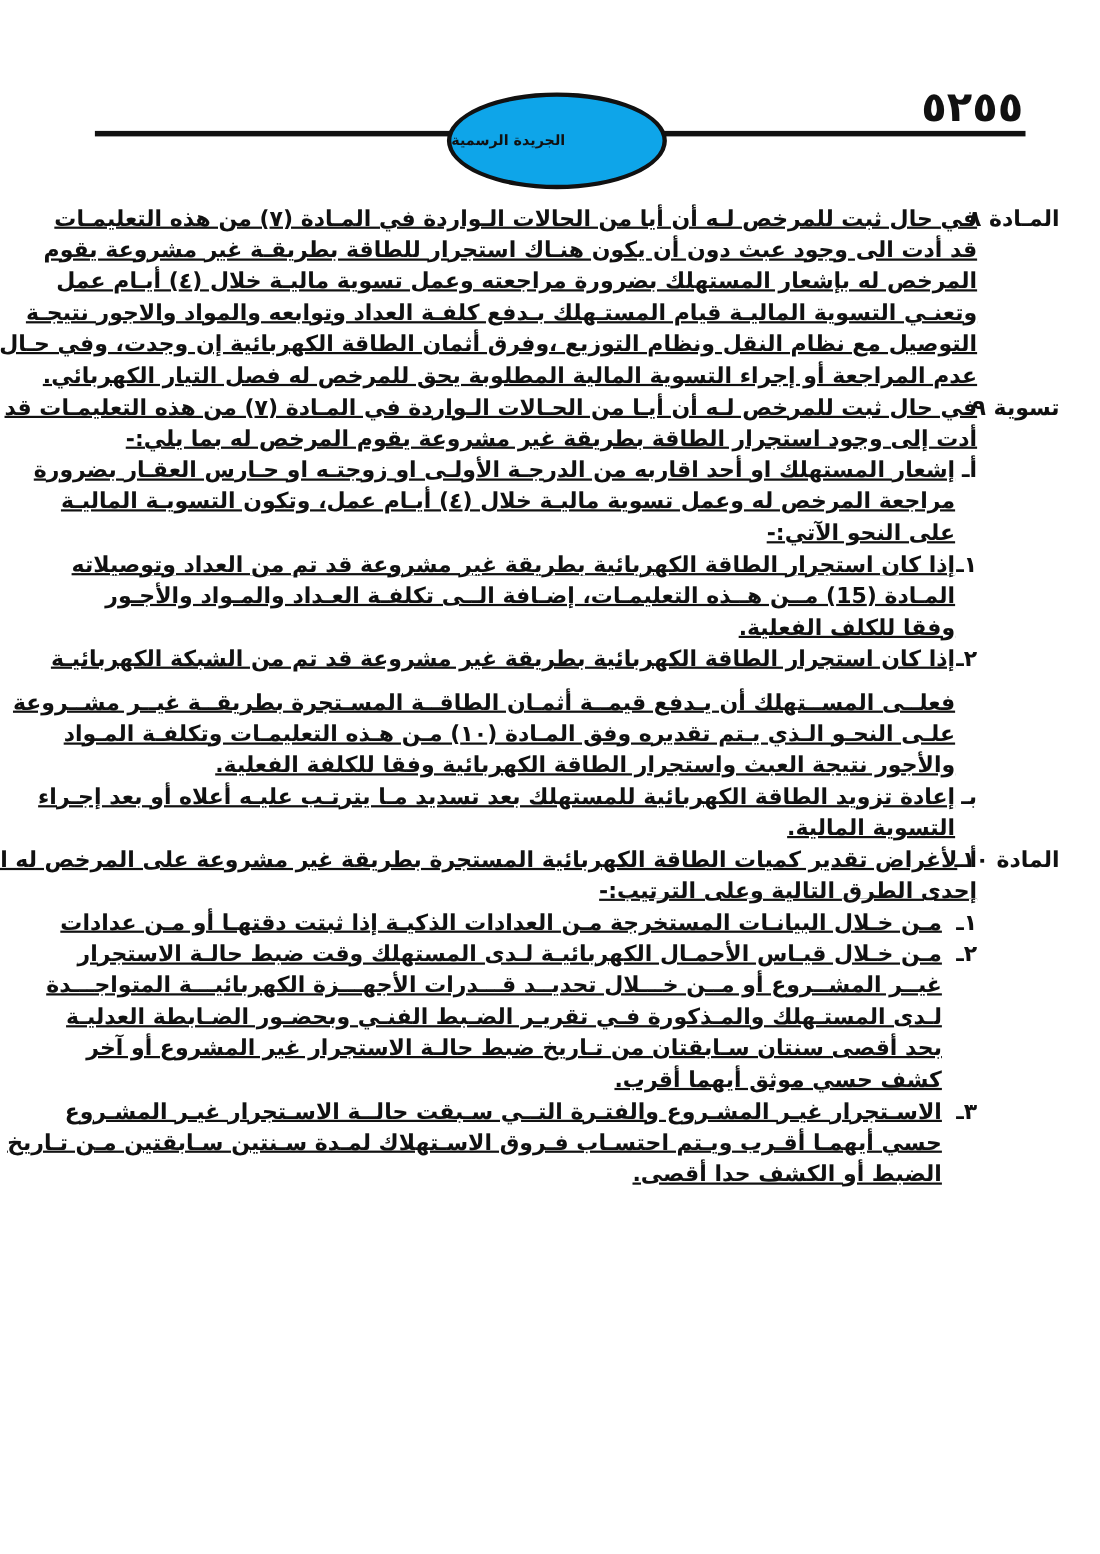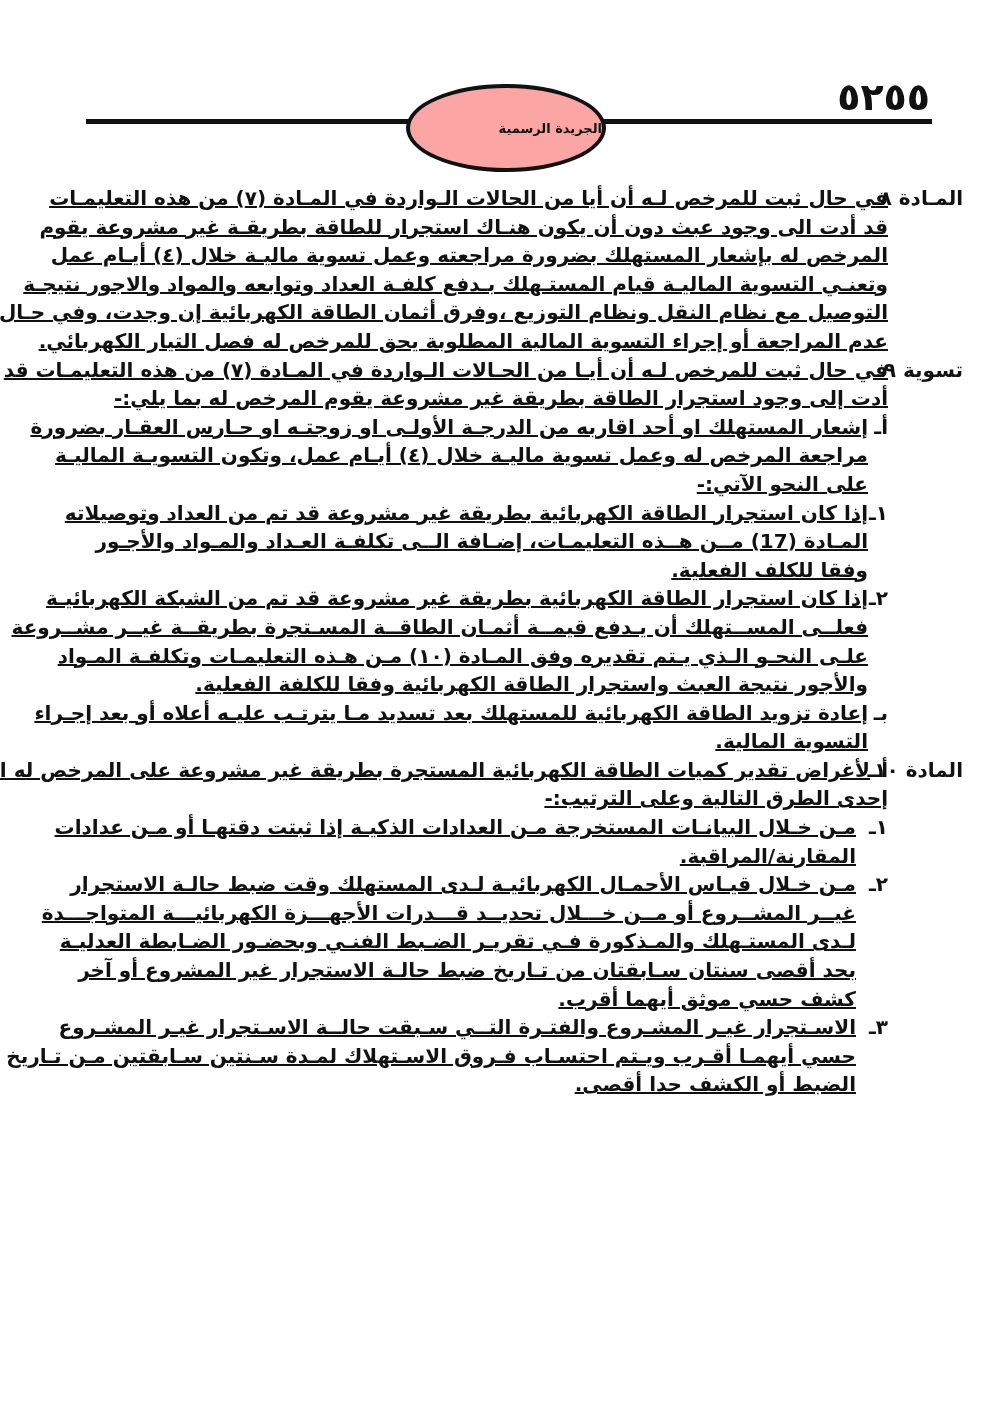--- a/index.html
+++ b/index.html
@@ -13,23 +13,23 @@
       font-family: "DejaVu Sans", sans-serif;
       font-weight: bold; font-size: 38px; line-height: 1; direction: rtl;
       letter-spacing: 1px;
     }
     .rule {
       position: absolute; top: 119px; left: 86px; width: 846px; height: 5px;
       background: #111111;
     }
     .seal {
       position: absolute; top: 84px; left: 406px; width: 200px; height: 88px;
-      border: 4px solid #111111; border-radius: 50%; background: #fca5a5;
+      border: 4px solid #111111; border-radius: 50%; background: #0ea5e9;
       box-sizing: border-box;
-      display: flex; align-items: center; justify-content: flex-start;
+      display: flex; align-items: center; justify-content: flex-end;
     }
     .seal span { font-size: 13px; font-weight: bold; }
     .content {
       position: absolute; top: 184px; right: 112px; width: 755px;
       direction: rtl; text-align: justify;
       font-size: 20px; font-weight: bold; line-height: 28.6px; text-decoration: underline;
     }
     .art { position: relative; }
     .art-label { position: absolute; right: -2px; top: 0; white-space: nowrap; }
     .line { display: block; text-align-last: justify; white-space: nowrap; }
@@ -60,45 +60,44 @@
       <span class="art-label" style="right: -75px;">تسوية ٩ـ</span>
     </div>
     <div class="art">
       <div class="line" style="padding-right: 20px; margin-left: 48px;">إشعار المستهلك او أحد اقاربه من الدرجـة الأولـى او زوجتـه او حـارس العقـار بضرورة</div>
       <div class="line" style="padding-right: 20px;">مراجعة المرخص له وعمل تسوية ماليـة خلال (٤) أيـام عمل، وتكون التسويـة الماليـة</div>
       <div class="line last" style="padding-right: 20px;">على النحو الآتي:-</div>
       <span class="art-label" style="right: 0px;">أـ</span>
     </div>
     <div class="art">
       <div class="line" style="padding-right: 20px;">إذا كان استجرار الطاقة الكهربائية بطريقة غير مشروعة قد تم من العداد وتوصيلاته</div>
-      <div class="line" style="padding-right: 20px;">المـادة (17) مــن هــذه التعليمـات، إضـافة الــى تكلفـة العـداد والمـواد والأجـور</div>
+      <div class="line" style="padding-right: 20px;">المـادة (15) مــن هــذه التعليمـات، إضـافة الــى تكلفـة العـداد والمـواد والأجـور</div>
       <div class="line last" style="padding-right: 20px;">وفقا للكلف الفعلية.</div>
       <span class="art-label" style="right: 0px;">١ـ</span>
     </div>
     <div class="art">
       <div class="line" style="padding-right: 20px;">إذا كان استجرار الطاقة الكهربائية بطريقة غير مشروعة قد تم من الشبكة الكهربائيـة</div>
-      <div class="line" style="padding-right: 20px;">فعلــى المســتهلك أن يـدفع قيمــة أثمـان الطاقــة المسـتجرة بطريقــة غيــر مشــروعة</div>
+      <div class="line" style="padding-right: 20px; margin-top: 11px;">فعلــى المســتهلك أن يـدفع قيمــة أثمـان الطاقــة المسـتجرة بطريقــة غيــر مشــروعة</div>
       <div class="line" style="padding-right: 20px;">علـى النحـو الـذي يـتم تقديره وفق المـادة (١٠) مـن هـذه التعليمـات وتكلفـة المـواد</div>
       <div class="line last" style="padding-right: 20px;">والأجور نتيجة العبث واستجرار الطاقة الكهربائية وفقا للكلفة الفعلية.</div>
       <span class="art-label" style="right: 0px;">٢ـ</span>
     </div>
     <div class="art">
       <div class="line" style="padding-right: 20px;">إعادة تزويد الطاقة الكهربائية للمستهلك بعد تسديد مـا يترتـب عليـه أعلاه أو بعد إجـراء</div>
       <div class="line last" style="padding-right: 20px;">التسوية المالية.</div>
       <span class="art-label" style="right: 0px;">بـ</span>
     </div>
     <div class="art">
       <div class="line" style="padding-right: 18px;">لأغراض تقدير كميات الطاقة الكهربائية المستجرة بطريقة غير مشروعة على المرخص له اعتماد</div>
       <div class="line last" style="padding-right: 0px;">إحدى الطرق التالية وعلى الترتيب:-</div>
       <span class="art-label" style="right: -75px;">المادة ١٠ـ</span>
       <span class="art-label" style="right: 0px;">أـ</span>
     </div>
     <div class="art">
       <div class="line" style="padding-right: 32px;">مـن خـلال البيانـات المستخرجة مـن العدادات الذكيـة إذا ثبتت دقتهـا أو مـن عدادات</div>
-      <div class="line last" style="padding-right: 32px;">المقارنة/المراقبة.</div>
       <span class="art-label" style="right: 0px;">١ـ</span>
     </div>
     <div class="art">
       <div class="line" style="padding-right: 32px;">مـن خـلال قيـاس الأحمـال الكهربائيـة لـدى المستهلك وقت ضبط حالـة الاستجرار</div>
       <div class="line" style="padding-right: 32px;">غيــر المشــروع أو مــن خـــلال تحديــد قـــدرات الأجهـــزة الكهربائيـــة المتواجـــدة</div>
       <div class="line" style="padding-right: 32px;">لـدى المستـهلك والمـذكورة فـي تقريـر الضـبط الفنـي وبحضـور الضـابطة العدليـة</div>
       <div class="line" style="padding-right: 32px;">بحد أقصى سنتان سـابقتان من تـاريخ ضبط حالـة الاستجرار غير المشروع أو آخر</div>
       <div class="line last" style="padding-right: 32px;">كشف حسي موثق أيهما أقرب.</div>
       <span class="art-label" style="right: 0px;">٢ـ</span>
     </div>

